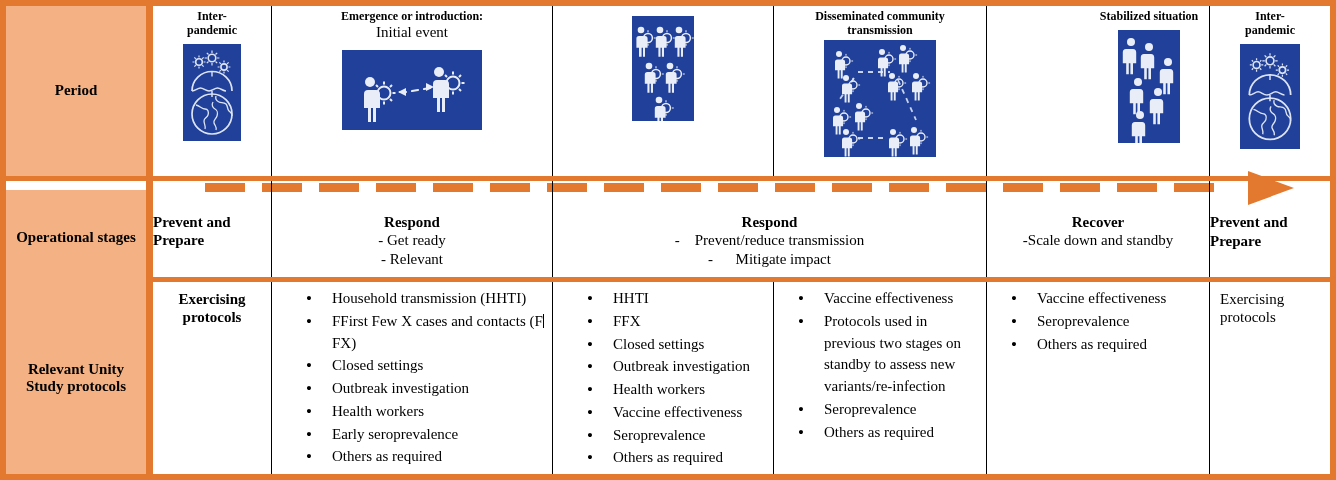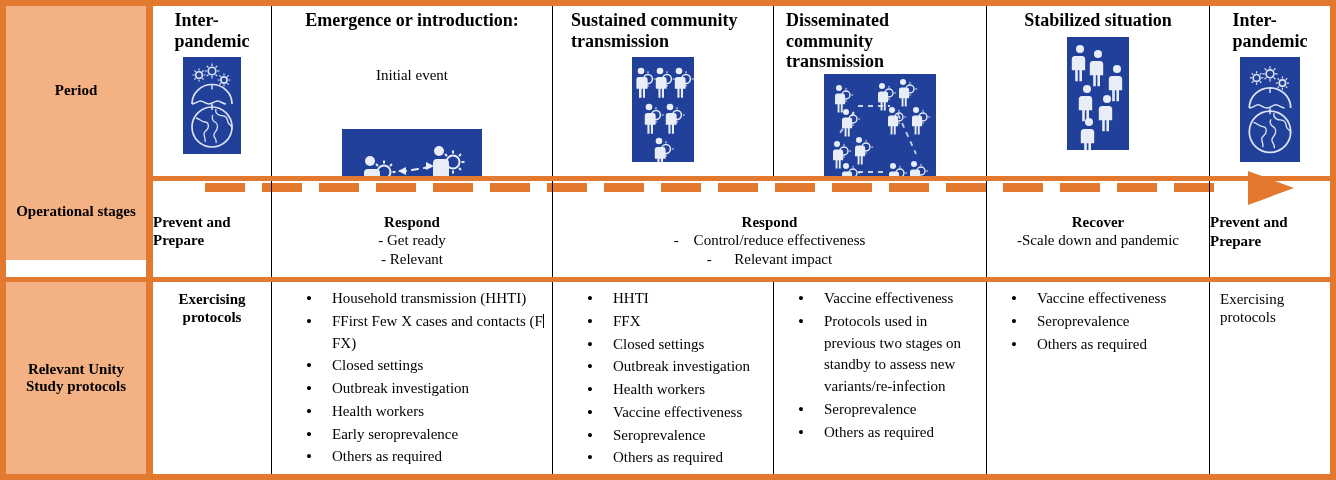--- a/index.html
+++ b/index.html
@@ -37,40 +37,40 @@
     background: #F4B183;
     display: flex; align-items: center; justify-content: center;
     text-align: center;
     font-weight: bold;
     font-size: 15px;
     color: #000;
     line-height: 1.15;
     padding: 2px 4px;
   }
   .hdr-cell.h1 { top: 6px;   height: 170px; }
-  .hdr-cell.h2 { top: 164px; height: 96px;  }
+  .hdr-cell.h2 { top: 190px; height: 96px;  }
   .hdr-cell.h3 { top: 282px; height: 192px; }
   .hdr-divider {
     position: absolute; left: 146px; width: 7px; background: #E3792E;
   }
   .hdr-divider.d1 { top: 6px;   height: 170px; }
   .hdr-divider.d2 { top: 181px; height: 96px; }
   .hdr-divider.d3 { top: 282px; height: 192px; }
 
   
   .vrule { position: absolute; width: 1px; background: #000; }
 
   
   .period-cell {
     position: absolute; top: 6px; height: 170px;
     display: flex; flex-direction: column; align-items: center;
     padding-top: 4px;
   }
   .period-title {
-    font-weight: bold; font-size: 18px; text-align: left;
+    font-weight: bold; font-size: 12px; text-align: center;
     line-height: 1.15; color: #000;
   }
   .period-sub {
     font-weight: normal; font-size: 15px; text-align: center;
     line-height: 1.15; color: #000;
   }
   .icon-box {
     background: #20409A;
     margin-top: 4px;
     position: relative;
@@ -179,21 +179,21 @@
           <circle cx="29" cy="70" r="20" stroke-width="1.7"></circle>
           <path d="M13 61c4 1 6 4 9 4s4 3 3 6-4 3-4 6 2 5 1 8" stroke-width="1.3"></path>
           <path d="M33 52c-1 3 1 5 3 6s5 0 7 2 1 5 3 7 3 2 3 5" stroke-width="1.3"></path>
           <path d="M30 58c-2 3 0 6 2 7s3 4 2 7-4 4-3 7 3 4 2 7" stroke-width="1.3"></path>
         </g>
       </svg>
     </div>
   </div>
   <div class="vrule" style="left:271px; top:6px; height:170px;"></div>
 
-  <div class="period-cell" style="left:272px; width:280px;gap:36px;">
+  <div class="period-cell" style="left:272px; width:280px;">
     <div class="period-title">Emergence or introduction:</div>
     <div class="period-sub">Initial event</div>
     <div class="icon-box" style="width:140px;height:80px;margin-top:9px;">
       <svg width="140" height="80" viewBox="0 0 140 80">
         <g fill="#E8EDF8">
           <circle cx="28" cy="32" r="5"></circle>
           <path d="M22 40h12c2.6 0 4 1.6 4 4v14h-4v14h-3V58h-2v14h-3V58h-4V44c0-2.4 1.4-4 4-4z"></path>
           <circle cx="97" cy="22" r="5"></circle>
           <path d="M91 30h12c2.6 0 4 1.6 4 4v14h-4v14h-3V48h-2v14h-3V48h-4V34c0-2.4 1.4-4 4-4z"></path>
         </g>
@@ -207,21 +207,20 @@
           <path d="M58 42 L64 42 M70 41 L76 40 M82 39 L88 38" stroke-dasharray="0"></path>
         </g>
         <polygon points="56,42 64,38 64,46" fill="#E8EDF8"></polygon>
         <polygon points="92,37 84,33 84,41" fill="#E8EDF8"></polygon>
       </svg>
     </div>
   </div>
   <div class="vrule" style="left:552px; top:6px; height:170px;"></div>
 
   <div class="period-cell" style="left:553px; width:220px;">
-    <div class="period-title" style="padding:0 18px;">Sustained community transmission</div>
     <div class="icon-box" style="width:62px;height:105px;margin-top:6px;">
       <svg width="62" height="105" viewBox="0 0 62 105">
         <g fill="#E8EDF8">
           <g>
             <circle cx="9" cy="14" r="3.3"></circle>
               <path d="M5 20h8c1.8 0 2.6 1.1 2.6 2.7v9h-2.6v9H11v-9h-1.4v9H7v-9H4.4v-9c0-1.6.8-2.7 2.6-2.7z"></path>
             <circle cx="28" cy="14" r="3.3"></circle>
               <path d="M24 20h8c1.8 0 2.6 1.1 2.6 2.7v9H32v9h-2.1v-9h-1.4v9h-2.1v-9h-2.6v-9c0-1.6.8-2.7 2.6-2.7z"></path>
             <circle cx="47" cy="14" r="3.3"></circle>
               <path d="M43 20h8c1.8 0 2.6 1.1 2.6 2.7v9H51v9h-2.1v-9h-1.4v9h-2.1v-9h-2.6v-9c0-1.6.8-2.7 2.6-2.7z"></path>
@@ -312,21 +311,21 @@
             <path d="M29 93.7v-1.8M29 104.3v1.8M23.7 99h-1.8M34.3 99h1.8"></path>
             <path d="M76 93.7v-1.8M76 104.3v1.8M70.7 99h-1.8M81.3 99h1.8"></path>
             <path d="M97 91.7v-1.8M97 102.3v1.8M91.7 97h-1.8M102.3 97h1.8"></path>
           </g>
         </g>
       </svg>
     </div>
   </div>
   <div class="vrule" style="left:986px; top:6px; height:170px;"></div>
 
-  <div class="period-cell" style="left:987px; width:222px;">
+  <div class="period-cell" style="left:1038px; width:222px;">
     <div class="period-title">Stabilized situation</div>
     <div class="icon-box" style="width:62px;height:113px;margin-top:6px;">
       <svg width="62" height="113" viewBox="0 0 62 113">
         <g fill="#E8EDF8">
           <circle cx="13" cy="12" r="4"></circle>
             <path d="M8 19h10c2.2 0 3.2 1.4 3.2 3.3v11h-3.2v11h-2.6v-11h-1.6v11h-2.6v-11H7.8v-11C7.8 20.4 8.8 19 11 19z" transform="translate(-3,0)"></path>
           <circle cx="31" cy="17" r="4"></circle>
             <path d="M26 24h10c2.2 0 3.2 1.4 3.2 3.3v11h-3.2v11h-2.6v-11h-1.6v11h-2.6v-11h-3.4v-11c0-1.9 1-3.3 3.2-3.3z" transform="translate(-3,0)"></path>
           <circle cx="50" cy="32" r="4"></circle>
             <path d="M45 39h10c2.2 0 3.2 1.4 3.2 3.3v11h-3.2v11h-2.6v-11h-1.6v11h-2.6v-11h-3.4v-11c0-1.9 1-3.3 3.2-3.3z" transform="translate(-3,0)"></path>
@@ -399,28 +398,28 @@
 
   <div class="op-cell" style="left:272px; width:280px;">
     <div class="op-title">Respond</div>
     <div class="op-line">- Get ready</div>
     <div class="op-line">- Relevant</div>
   </div>
   <div class="vrule" style="left:552px; top:181px; height:96px;"></div>
 
   <div class="op-cell" style="left:553px; width:433px;">
     <div class="op-title">Respond</div>
-    <div class="op-line">-    Control/reduce effectiveness</div>
-    <div class="op-line">-      Relevant impact</div>
+    <div class="op-line">-    Prevent/reduce transmission</div>
+    <div class="op-line">-      Mitigate impact</div>
   </div>
   <div class="vrule" style="left:986px; top:181px; height:96px;"></div>
 
   <div class="op-cell" style="left:987px; width:222px;">
     <div class="op-title">Recover</div>
-    <div class="op-line">-Scale down and pandemic</div>
+    <div class="op-line">-Scale down and standby</div>
   </div>
   <div class="vrule" style="left:1209px; top:181px; height:96px;"></div>
 
   <div class="op-cell" style="left:1210px; width:120px;">
     <div class="op-title" style="line-height:1.25;">Prevent and Prepare</div>
   </div>
 
   <div class="proto-cell" style="left:153px; width:118px;">
     <div class="proto-plain">Exercising protocols</div>
   </div>

